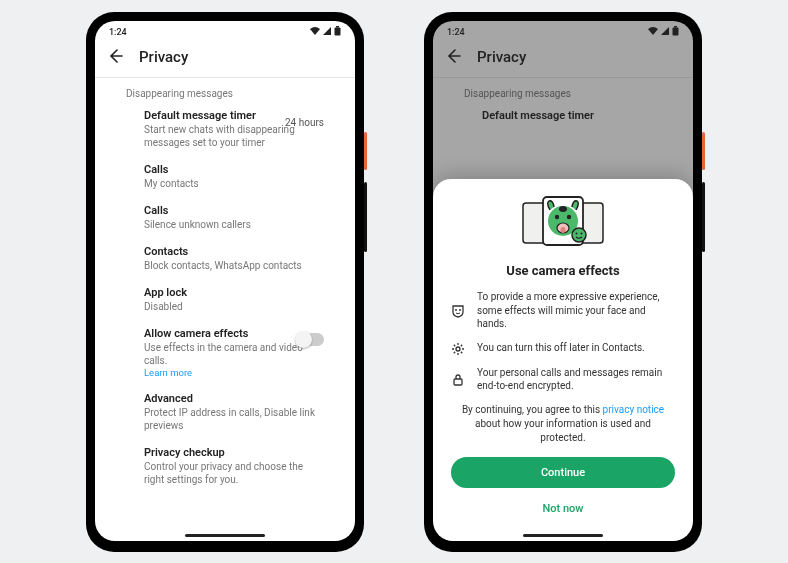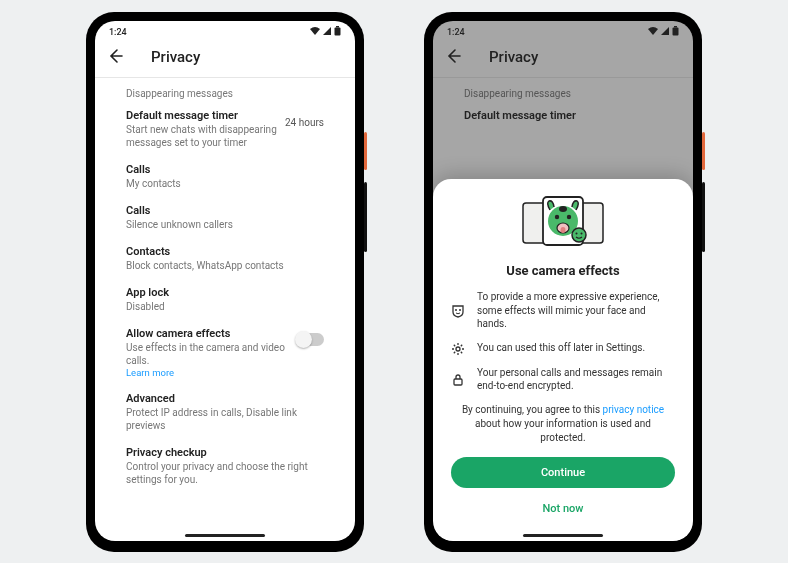--- a/index.html
+++ b/index.html
@@ -71,37 +71,38 @@
     justify-content: space-between;
     align-items: center;
     padding: 5px 14px 2px;
     font-size: 9px;
     font-weight: 500;
   }
   .status-right { display: flex; gap: 3px; align-items: center; }
   .header {
     display: flex;
     align-items: center;
-    gap: 28px;
+    gap: 16px;
     padding: 8px 12px 10px;
     border-bottom: 1px solid #e6e6e6;
   }
   .dimmed .header { border-bottom: 1px solid #999;}
   .header-title { font-size: 15px; font-weight: 500; }
   .section {
     padding: 10px 31px 0;
   }
   .section-label {
     font-size: 10px;
     color: #777;
     margin-bottom: 10px;
   }
   .item {
     margin-bottom: 14px;
     position: relative;
+    margin-left: 18px;
   }
   .item-title {
     font-size: 11px;
     font-weight: 600;
     margin-bottom: 1px;
   }
   .item-sub {
     font-size: 10px;
     color: #777;
     line-height: 1.3;
@@ -364,21 +365,21 @@
         <span class="bullet-text">To provide a more expressive experience, some effects will mimic your face and hands.</span>
       </div>
 
       <div class="bullet">
         <span class="bullet-icon">
           <svg width="14" height="14" viewBox="0 0 14 14">
               <circle cx="7" cy="7" r="2" fill="none" stroke="#333" stroke-width="1.3"></circle>
               <path d="M7 1 L7 3 M7 11 L7 13 M1 7 L3 7 M11 7 L13 7 M2.8 2.8 L4.2 4.2 M9.8 9.8 L11.2 11.2 M11.2 2.8 L9.8 4.2 M4.2 9.8 L2.8 11.2" stroke="#333" stroke-width="1.3"></path>
             </svg>
         </span>
-        <span class="bullet-text">You can used this off later in Settings.</span>
+        <span class="bullet-text">You can turn this off later in Contacts.</span>
       </div>
 
       <div class="bullet">
         <span class="bullet-icon">
           <svg width="14" height="14" viewBox="0 0 14 14">
               <rect x="3" y="6" width="8" height="6" rx="1" fill="none" stroke="#333" stroke-width="1.3"></rect>
               <path d="M5 6 L5 4 Q5 2 7 2 Q9 2 9 4 L9 6" fill="none" stroke="#333" stroke-width="1.3"></path>
             </svg>
         </span>
         <span class="bullet-text">Your personal calls and messages remain end-to-end encrypted.</span>

